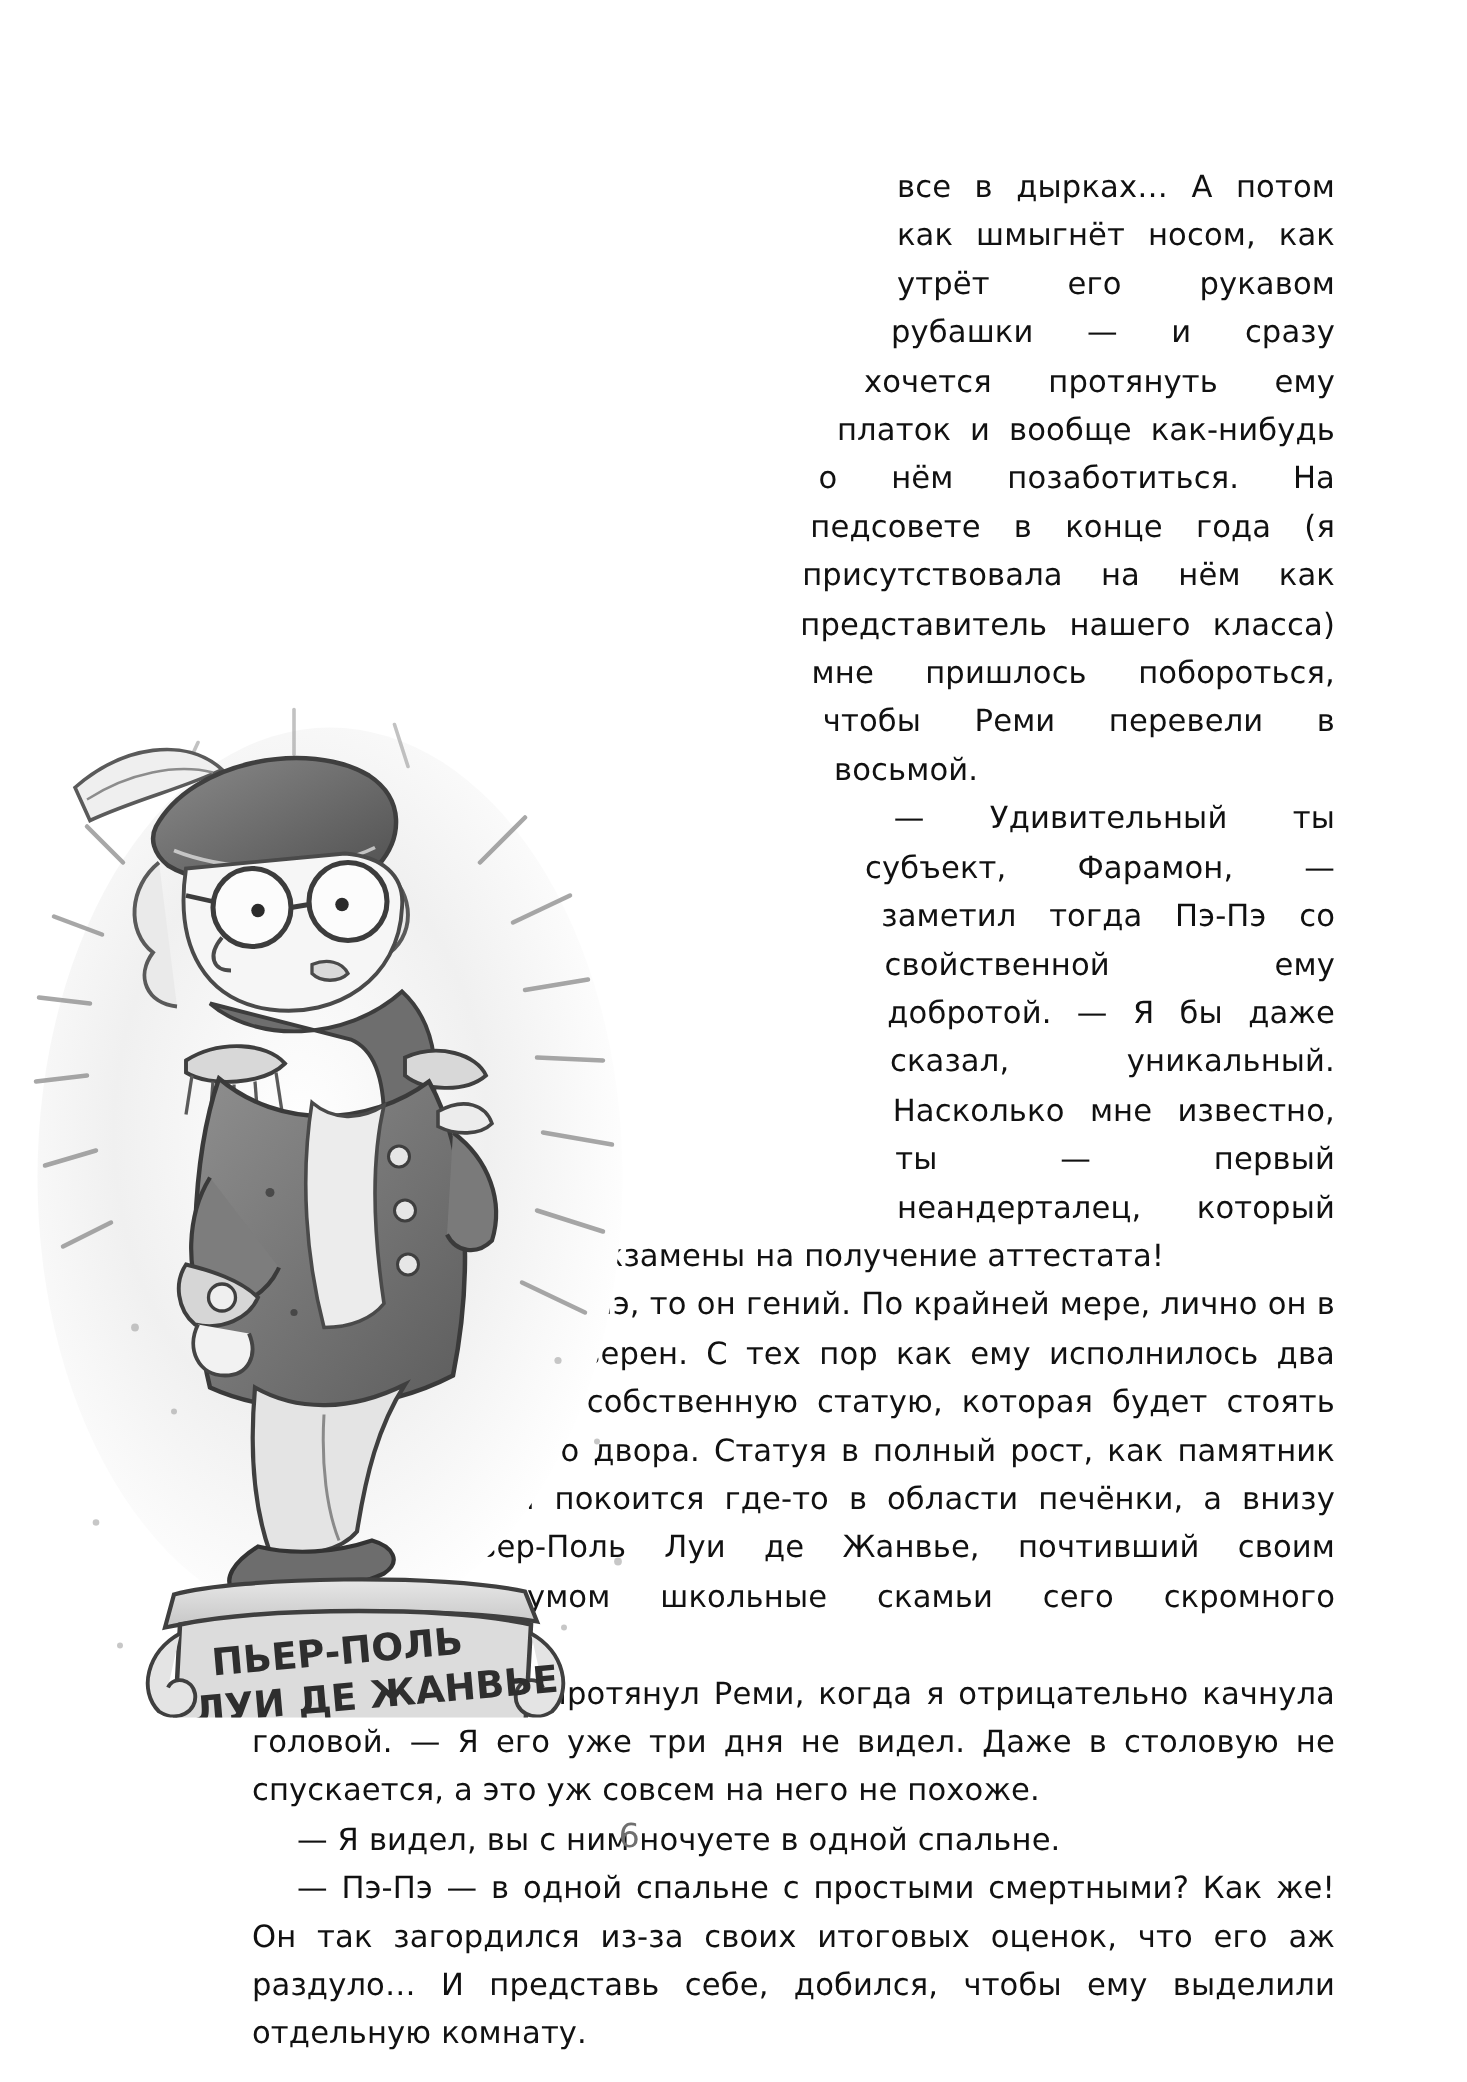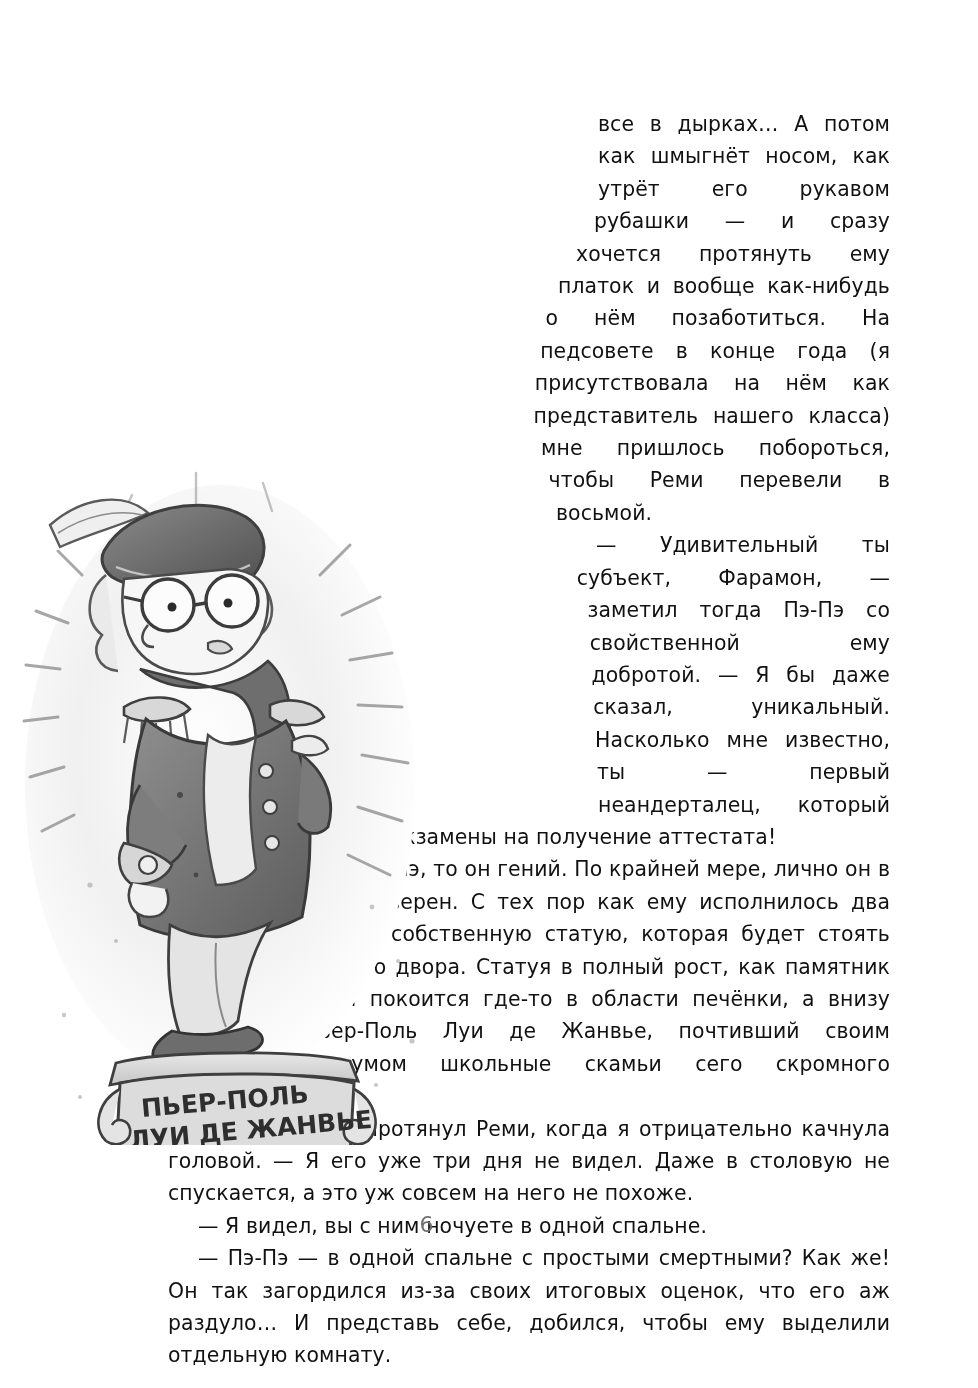--- a/index.html
+++ b/index.html
@@ -15,21 +15,20 @@
     position: relative;
     overflow: hidden;
   }
 
   .page {
     position: absolute;
     left: 0; top: 0;
     width: 839px;
     height: 1388px;
     background: #ffffff;
-    padding-left: 14px;
   }
 
   .text-column {
     position: absolute;
     left: 168px;
     top: 108px;
     width: 722px;
     font-size: 20.4px;
     line-height: 32.4px;
     text-align: justify;

